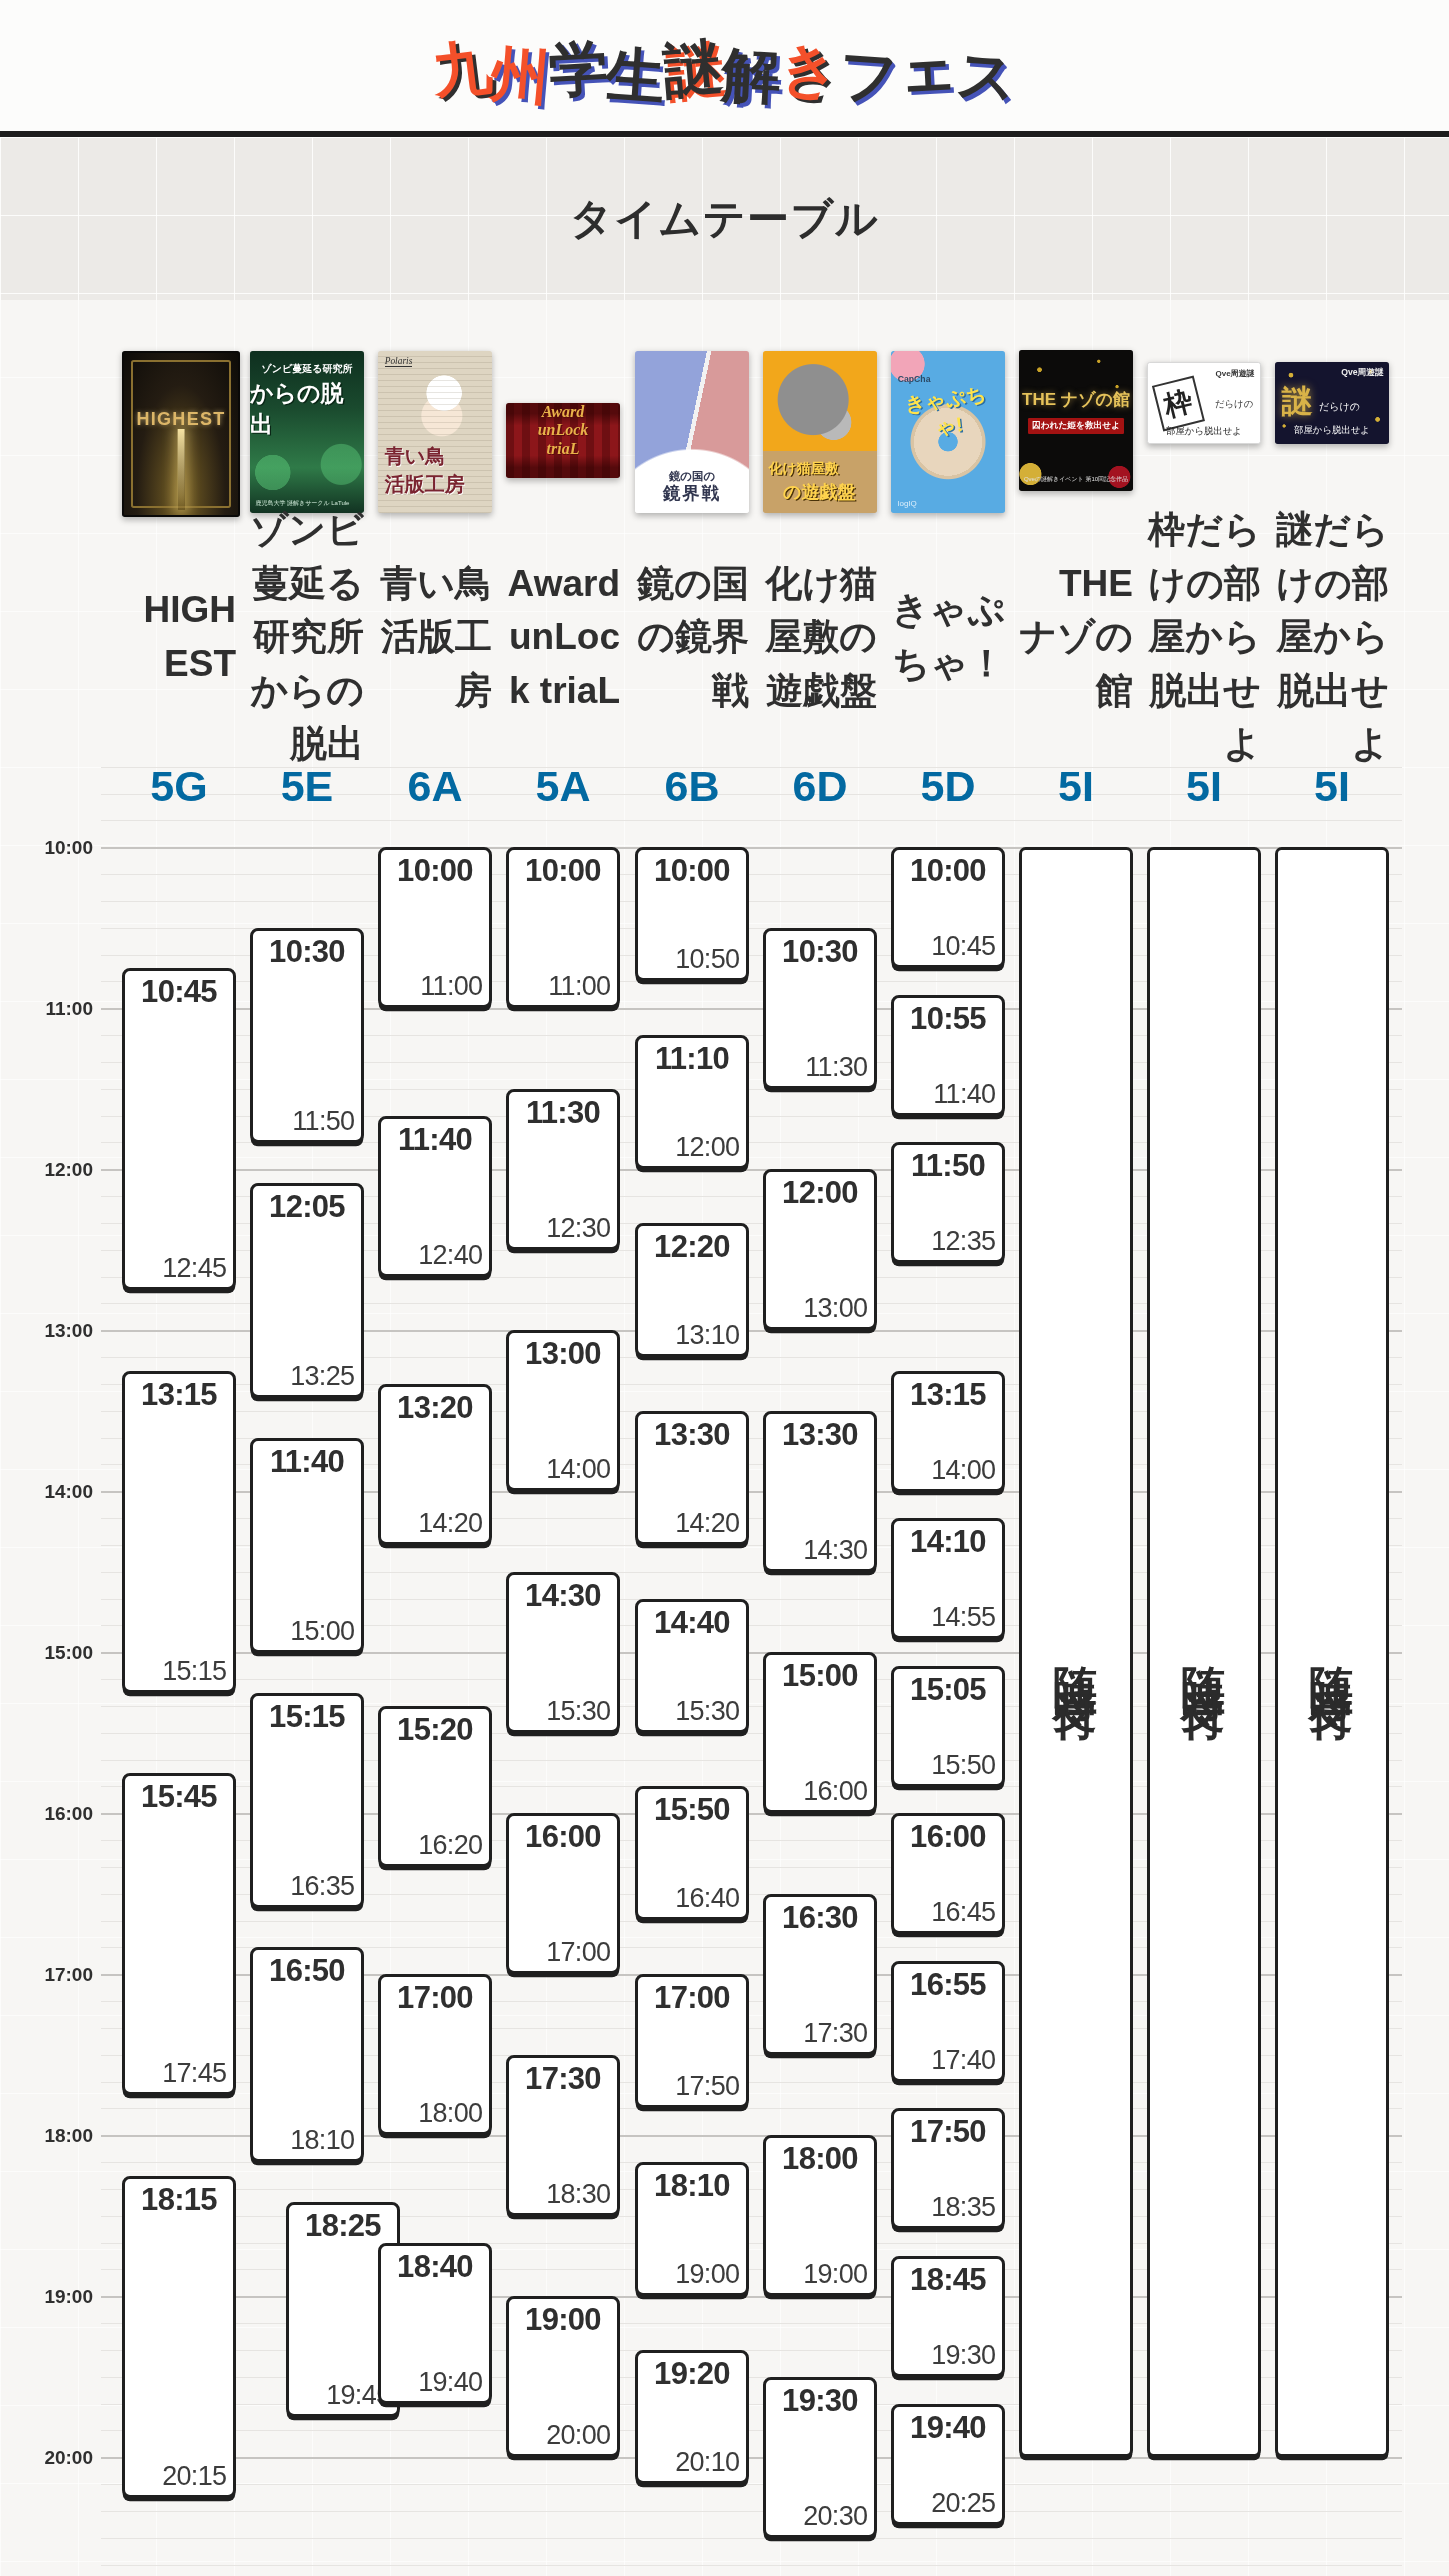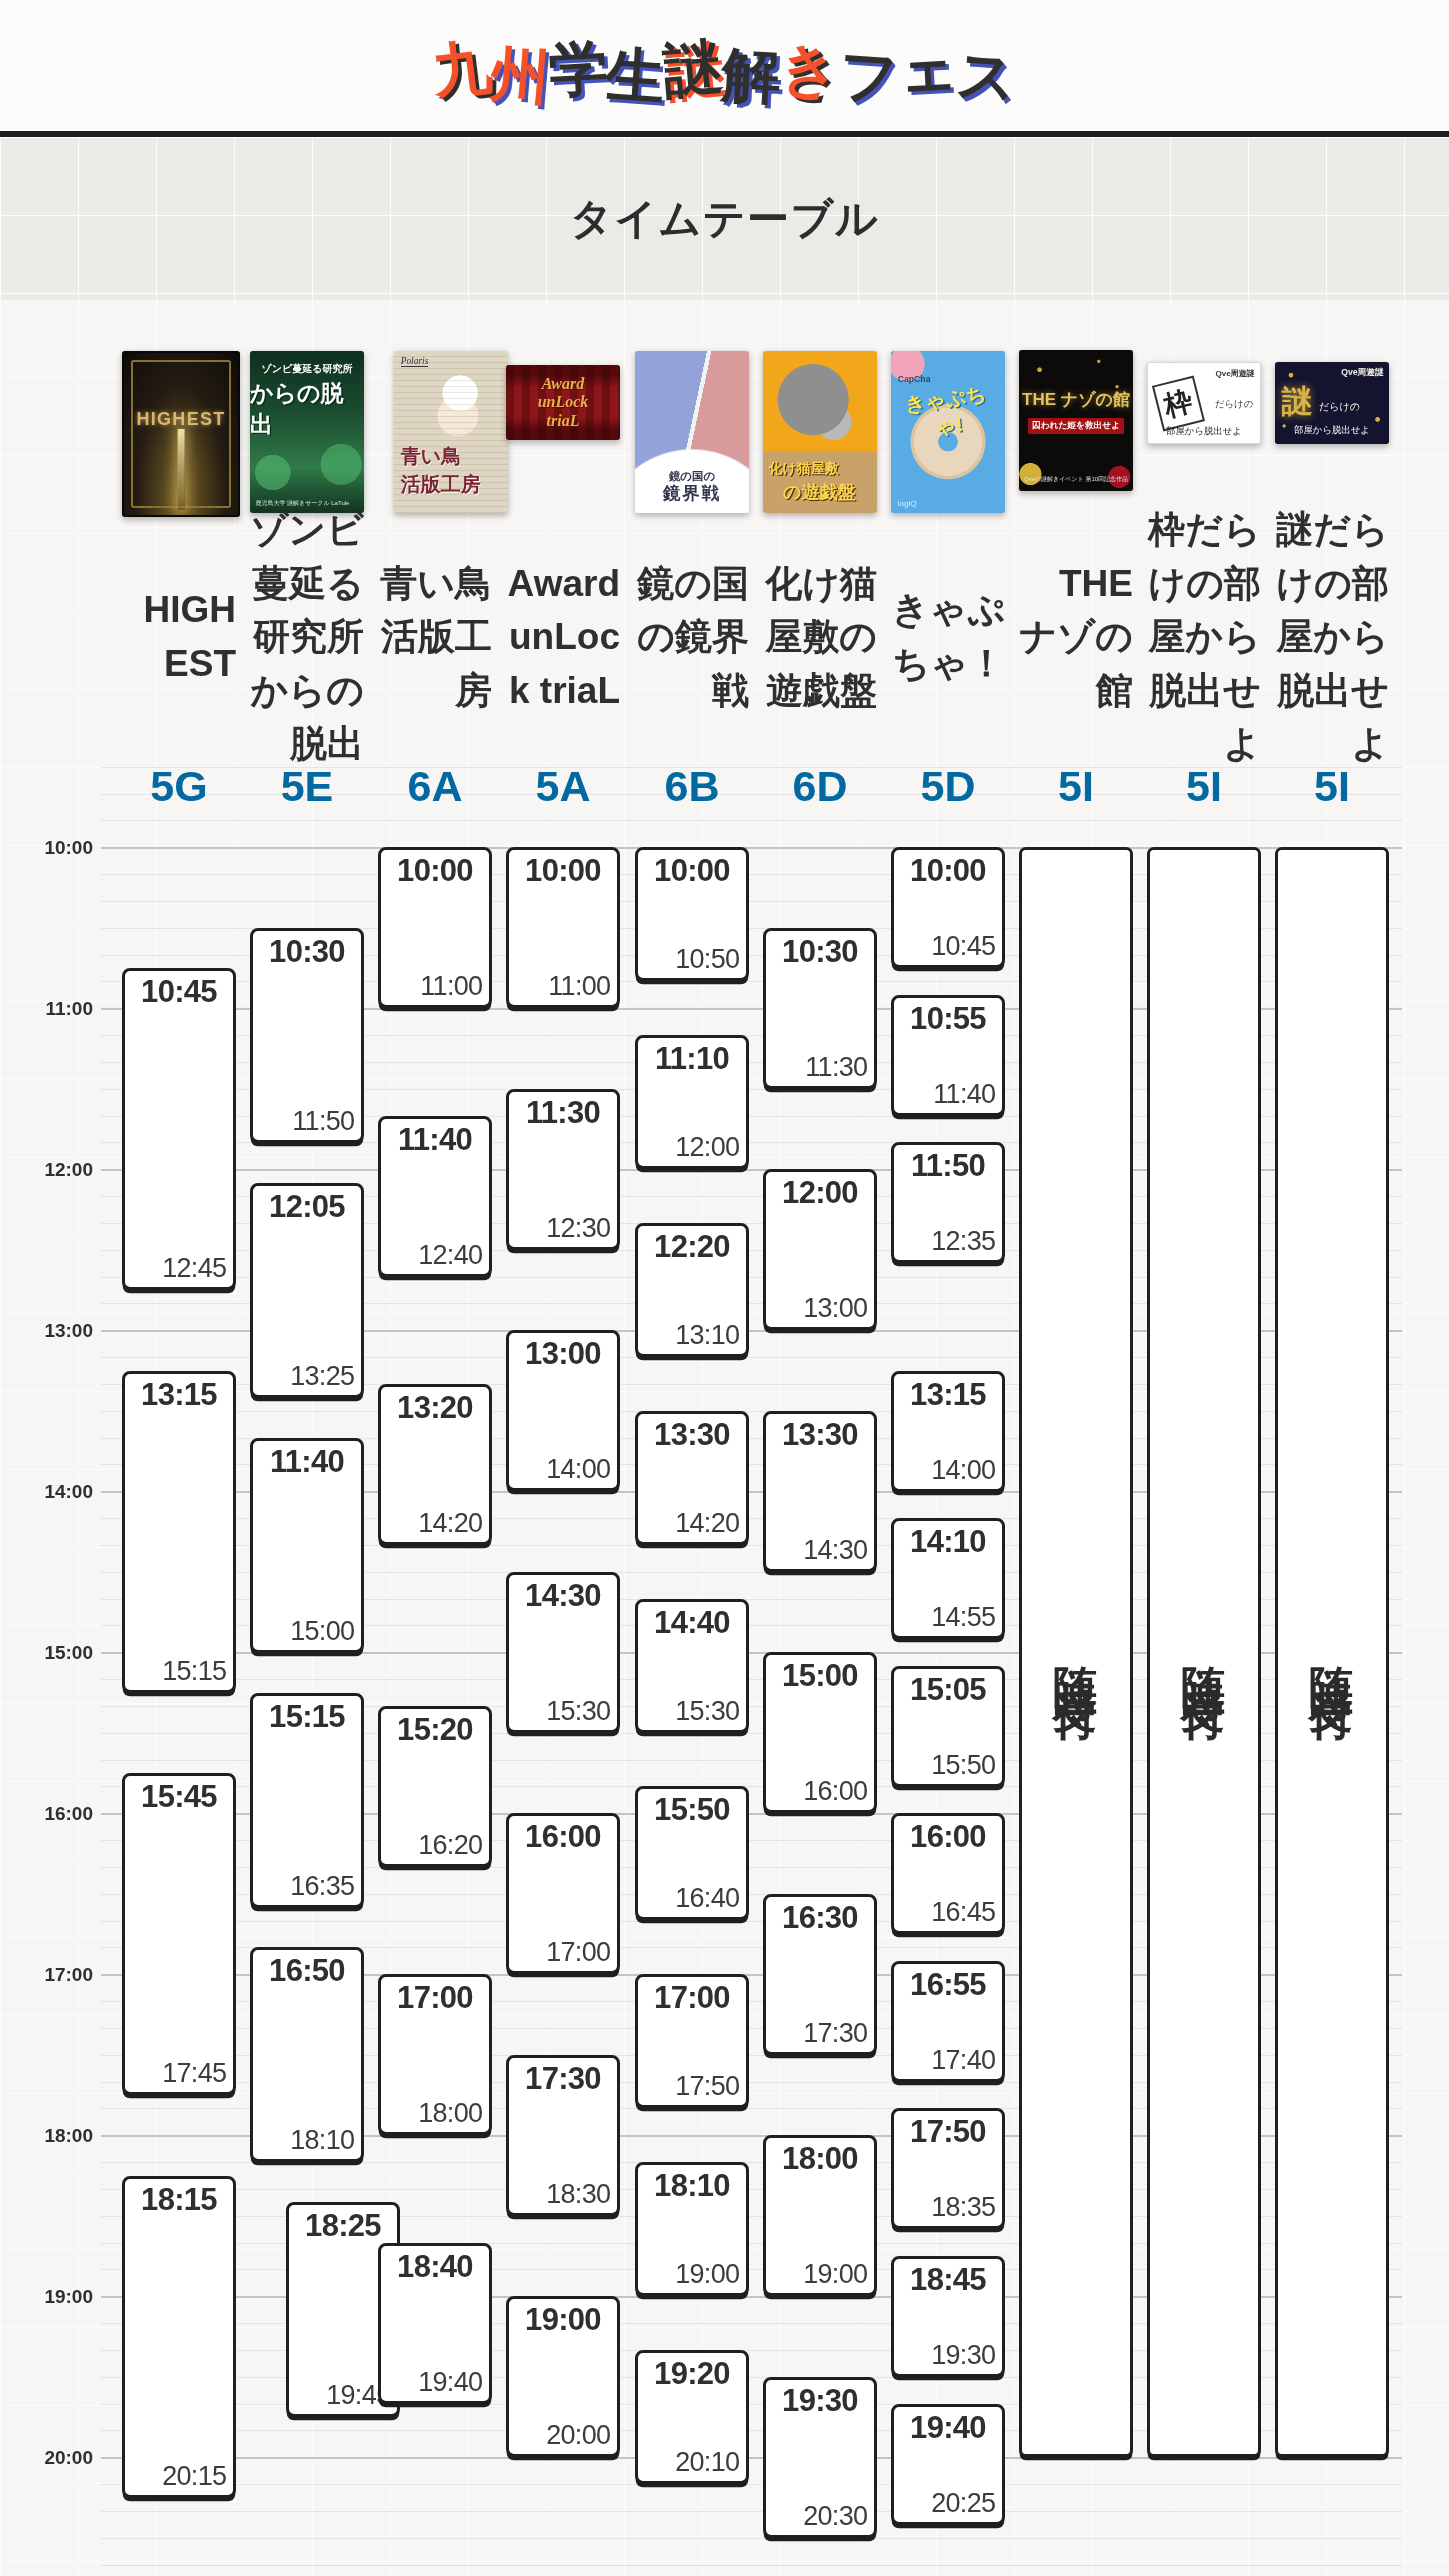--- a/index.html
+++ b/index.html
@@ -110,21 +110,21 @@
       repeating-linear-gradient(0deg,rgba(120,110,90,.18) 0 1.3px,transparent 1.3px 6px),
       radial-gradient(circle at 58% 26%,#ffffff 0 17.4px,transparent 18px),
       radial-gradient(circle at 56% 40%,#f6e7d6 0 20px,transparent 21px),
       #ded5c2;}
   .bb-brand{position:absolute;top:5.4px;left:6.7px;font-family:"Liberation Serif","DejaVu Serif",serif;font-style:italic;font-size:9.4px;color:#333;border-bottom:0.7px solid #333;}
   .bb-t1{position:absolute;left:6.7px;bottom:43px;font-size:20px;font-weight:bold;color:#7a2430;text-shadow:0.7px 0.7px 0 #fff;}
   .bb-t2{position:absolute;left:6.7px;bottom:14.8px;font-size:20px;font-weight:bold;color:#7a2430;text-shadow:0.7px 0.7px 0 #fff;}
   .style-award{background:
       linear-gradient(180deg,rgba(40,0,0,.55) 0 14%,rgba(40,0,0,0) 30% 70%,rgba(40,0,0,.55) 86% 100%),
       repeating-linear-gradient(90deg,#6e0f12 0 8px,#8c161a 8px 16px);
-    display:flex;flex-direction:column;align-items:center;justify-content:center;}
+    display:flex;flex-direction:column;align-items:center;justify-content:flex-start;margin-top:38px;}
   .aw-l{font-family:"Liberation Serif","DejaVu Serif",serif;font-weight:bold;font-style:italic;
     font-size:16px;color:#e8b24a;text-shadow:0.7px 0.7px 0 #5a0a0c;line-height:1.15;}
   .style-mirror{background:
       radial-gradient(circle at 50% 118%,#ffffff 0 46%,transparent 47%),
       linear-gradient(102deg,#93a3da 0 48.5%,#f2f2f2 48.5% 51.5%,#d89a9a 51.5% 100%);}
   .mr-t1{position:absolute;bottom:29.5px;width:100%;text-align:center;font-size:11.4px;font-weight:bold;color:#31364f;}
   .mr-t2{position:absolute;bottom:8px;width:100%;text-align:center;font-size:17.4px;font-weight:bold;letter-spacing:2px;color:#31364f;}
   .style-bakeneko{background:
       radial-gradient(circle at 44% 30%,#8f8f8f 0 35px,transparent 36px),
       radial-gradient(circle at 62% 44%,#b9b9b9 0 17.4px,transparent 18px),
@@ -318,21 +318,21 @@
       <span class="slot-end">16:35</span>
     </div>
     <div class="slot" style="left: 250px; top: 1947px; height: 215px;">
       <span class="slot-start">16:50</span>
       <span class="slot-end">18:10</span>
     </div>
     <div class="slot" style="left: 250px; top: 2202px; height: 215px; margin-left: 36px;">
       <span class="slot-start">18:25</span>
       <span class="slot-end">19:45</span>
     </div>
-    <div class="poster style-bluebird" style="left: 378px; top: 351px; height: 162px; margin-left: 16px;">
+    <div class="poster style-bluebird" style="left: 378px; top: 351px; height: 162px;">
       <span class="pl bb-brand">Polaris</span>
       <span class="pl bb-t1">青い鳥</span>
       <span class="pl bb-t2">活版工房</span>
     </div>
     <div class="col-title" style="left: 378px;">
       <span>青い鳥活版工房</span>
     </div>
     <div class="room" style="left: 378px;">6A</div>
     <div class="slot" style="left: 378px; top: 847px; height: 161px;">
       <span class="slot-start">10:00</span>

